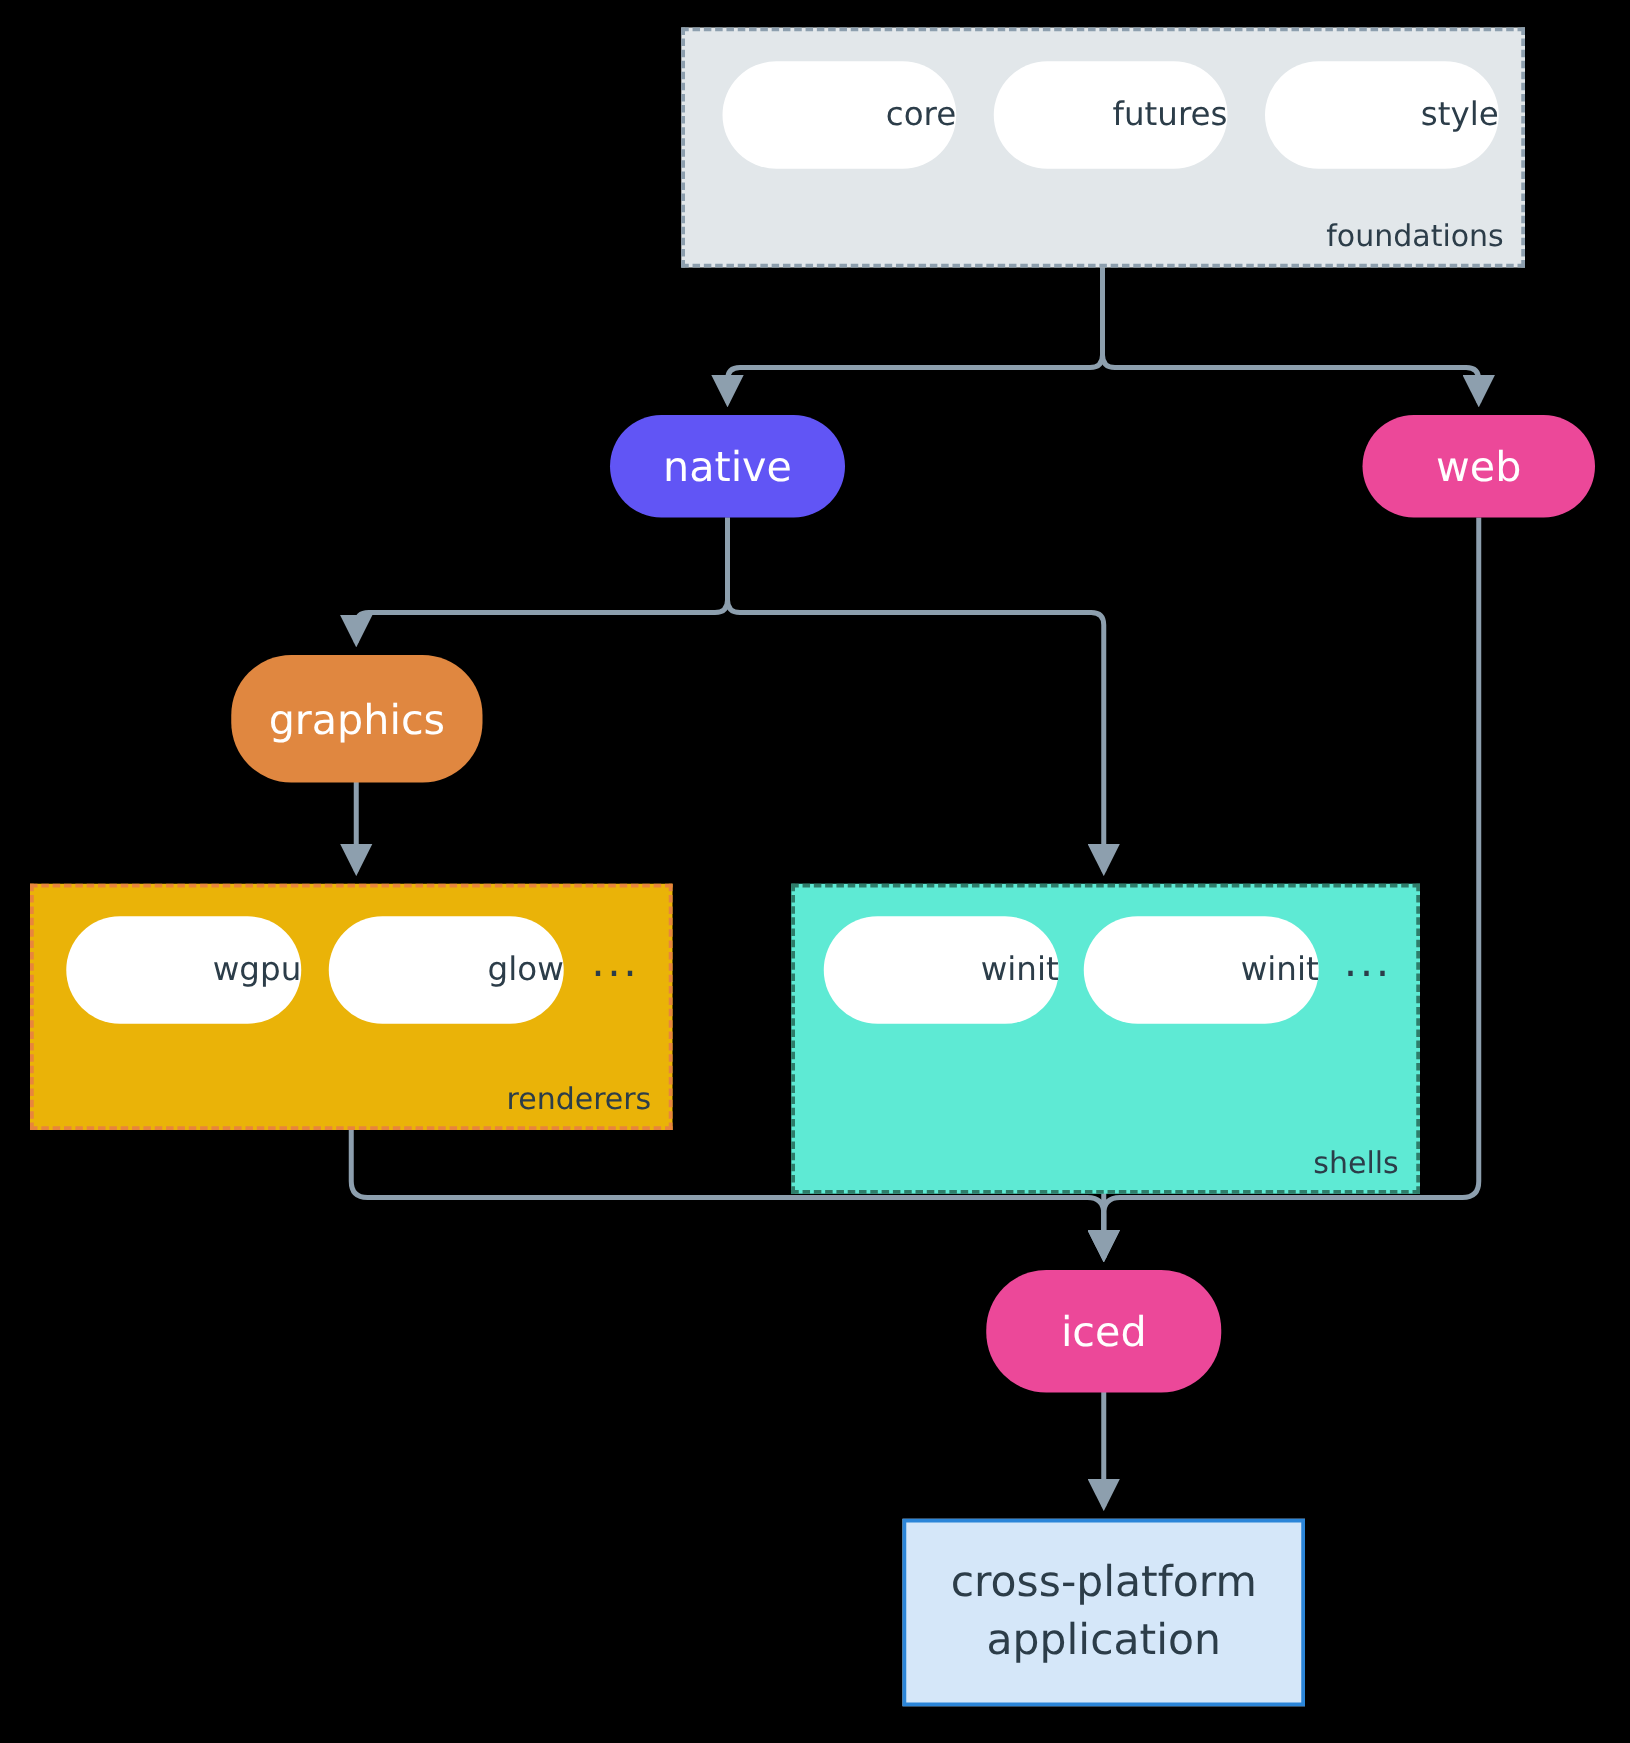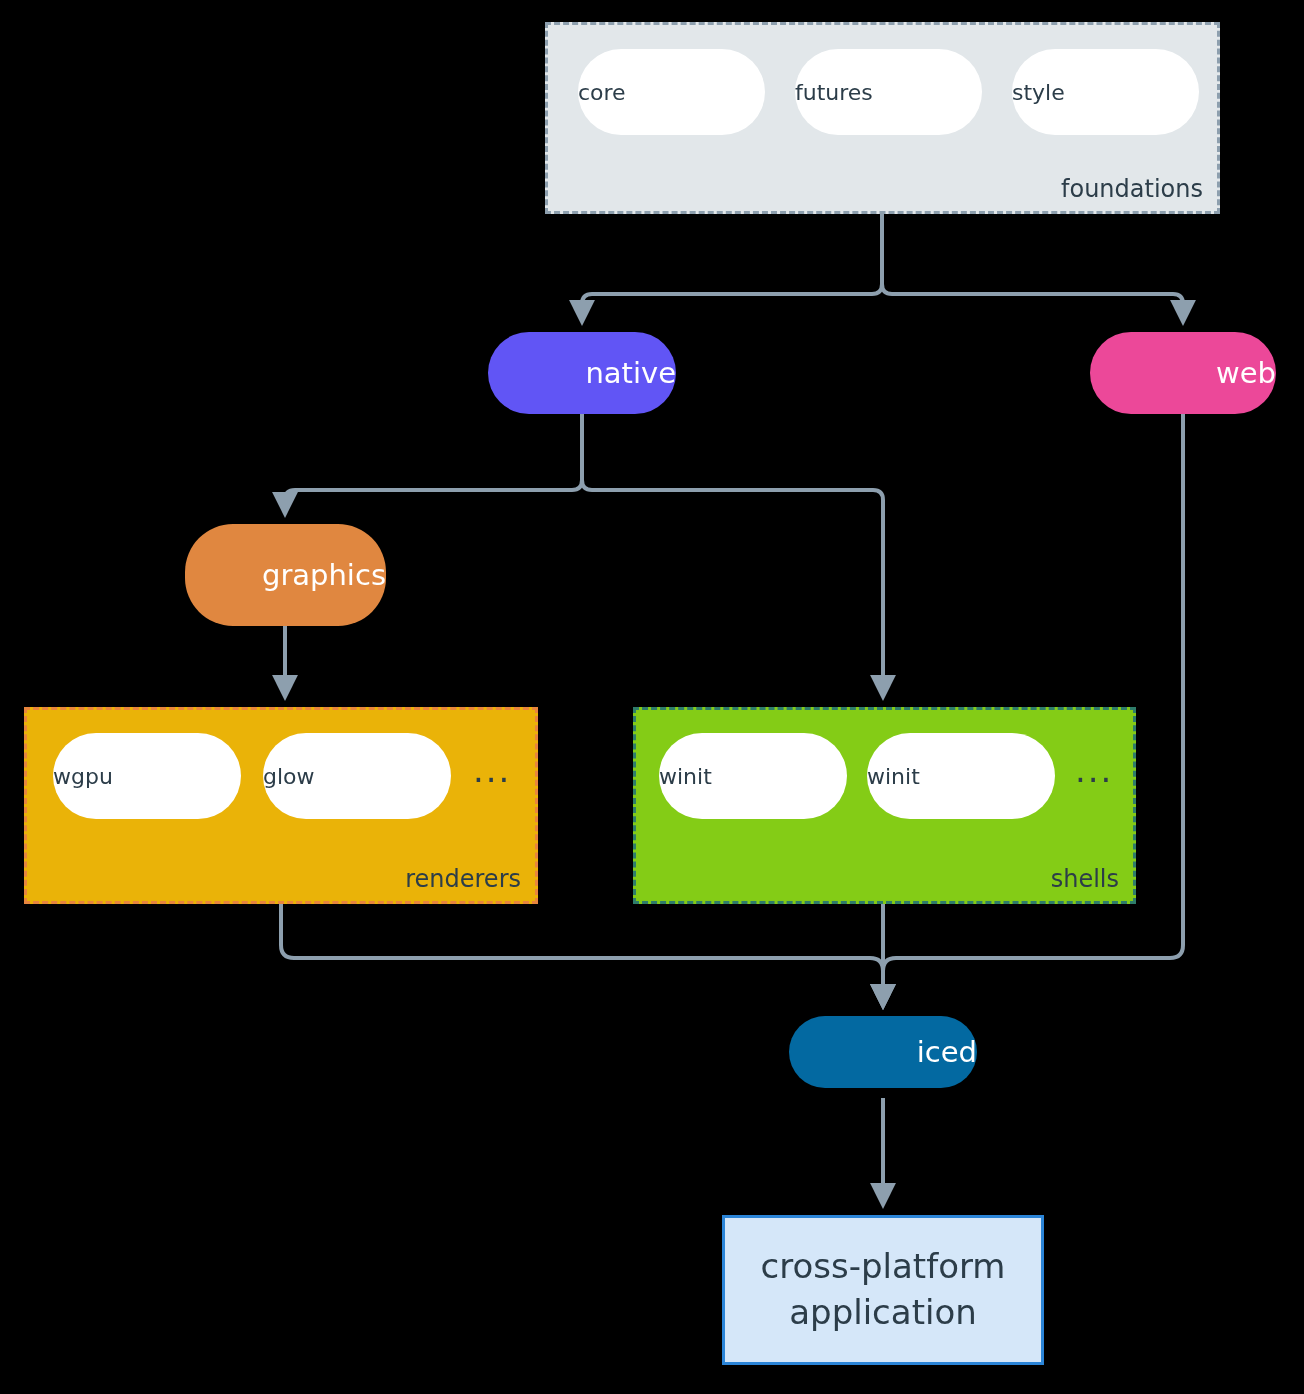--- a/index.html
+++ b/index.html
@@ -51,72 +51,72 @@
     left: 545px; top: 22px; width: 675px; height: 192px;
     background: #e2e7ea;
     border-color: #8d9fae;
   }
   #cluster-renderers {
     left: 24px; top: 707px; width: 514px; height: 197px;
     background: #eab308;
     border-color: #e8853d;
   }
   #cluster-shells {
-    left: 633px; top: 707px; width: 503px; height: 197px;
-    background: #84cc16;
+    left: 633px; top: 707px; width: 503px; height: 248px;
+    background: #5eead4;
     border-color: #2e7d6a;
   }
 
   
   .pill {
     background: #ffffff;
     border-radius: 56px;
     display: flex;
     align-items: center;
-    justify-content: flex-start;
-    color: #2c3d49;
-    font-size: 22px;
+    justify-content: flex-end;
+    color: #2c3d49;
+    font-size: 26px;
     height: 86px;
     box-sizing: border-box;
   }
   .ellipsis {
     color: #2c3d49;
     font-size: 34px;
     display: flex;
     align-items: center;
     letter-spacing: 2px;
     padding-bottom: 12px;
   }
 
   
   .node {
     position: absolute;
     display: flex;
     align-items: center;
-    justify-content: flex-end;
+    justify-content: center;
     border-radius: 48px;
     color: #ffffff;
-    font-size: 29px;
+    font-size: 33px;
     box-sizing: border-box;
   }
   #node-native {
     left: 488px; top: 332px; width: 188px; height: 82px;
     background: #6155f5;
   }
   #node-web {
     left: 1090px; top: 332px; width: 186px; height: 82px;
     background: #ec4899;
   }
   #node-graphics {
     left: 185px; top: 524px; width: 201px; height: 102px;
     background: #e08740;
   }
   #node-iced {
-    left: 789px; top: 1016px; width: 188px; height: 72px;
-    background: #0369a1;
+    left: 789px; top: 1016px; width: 188px; height: 98px;
+    background: #ec4899;
   }
 
   
   #node-application {
     position: absolute;
     left: 722px; top: 1215px; width: 322px; height: 150px;
     background: #d5e7f9;
     border: 3px solid #2b85d8;
     box-sizing: border-box;
     display: flex;

